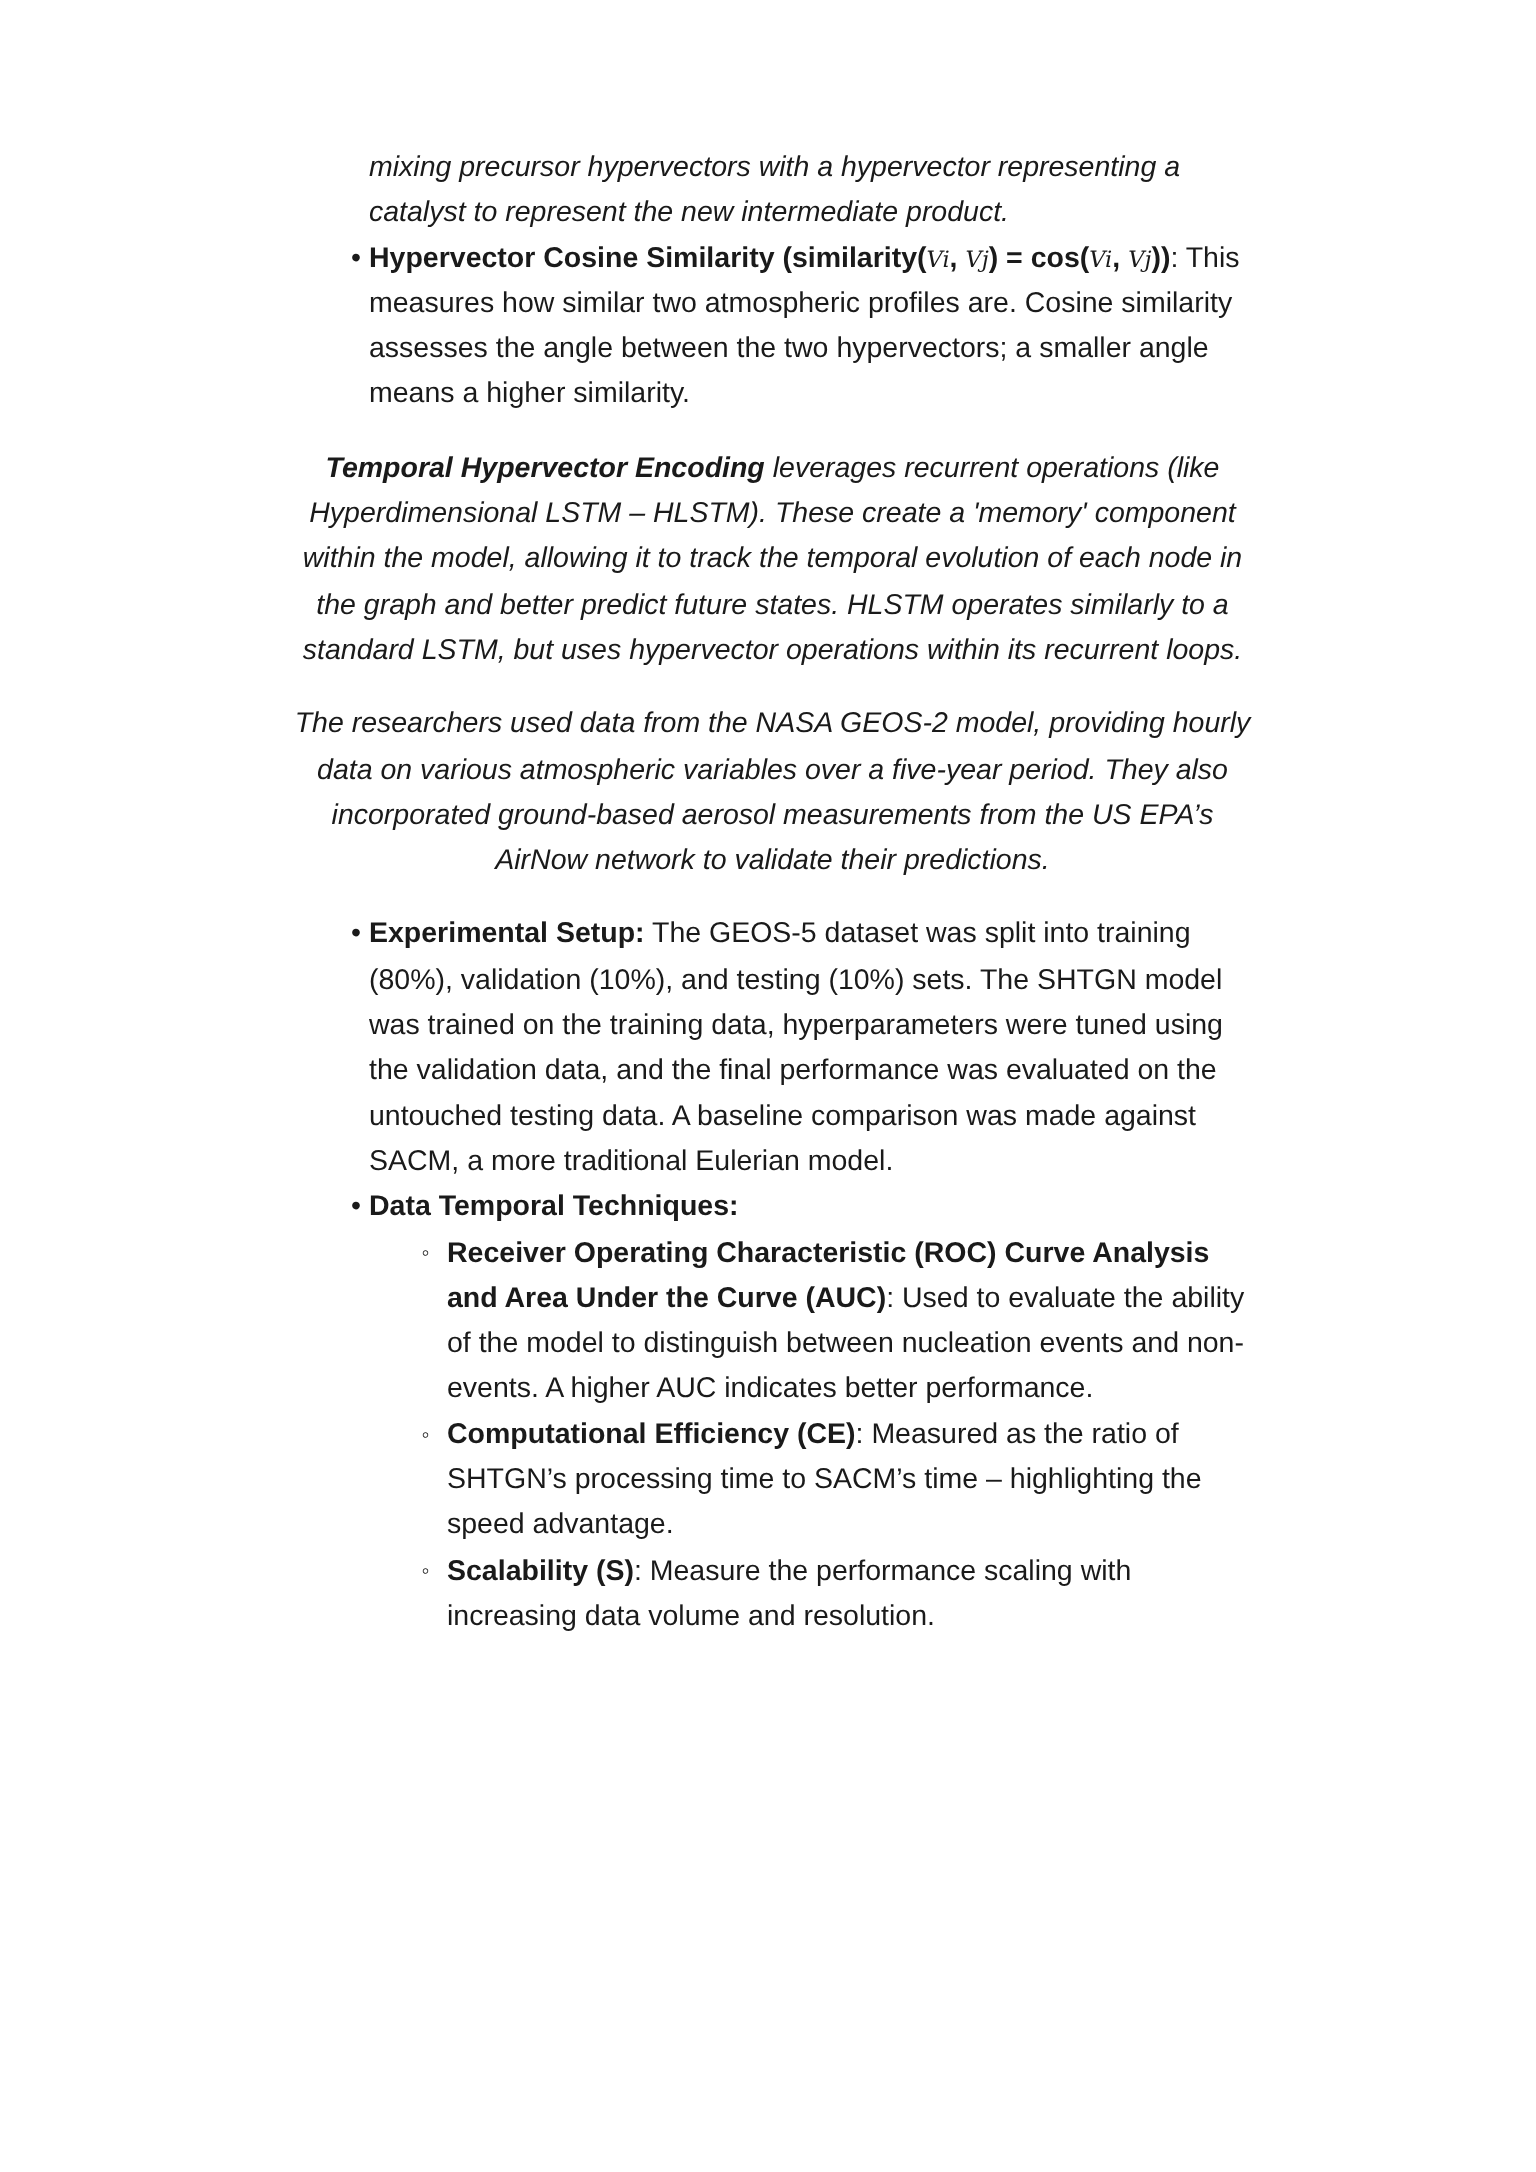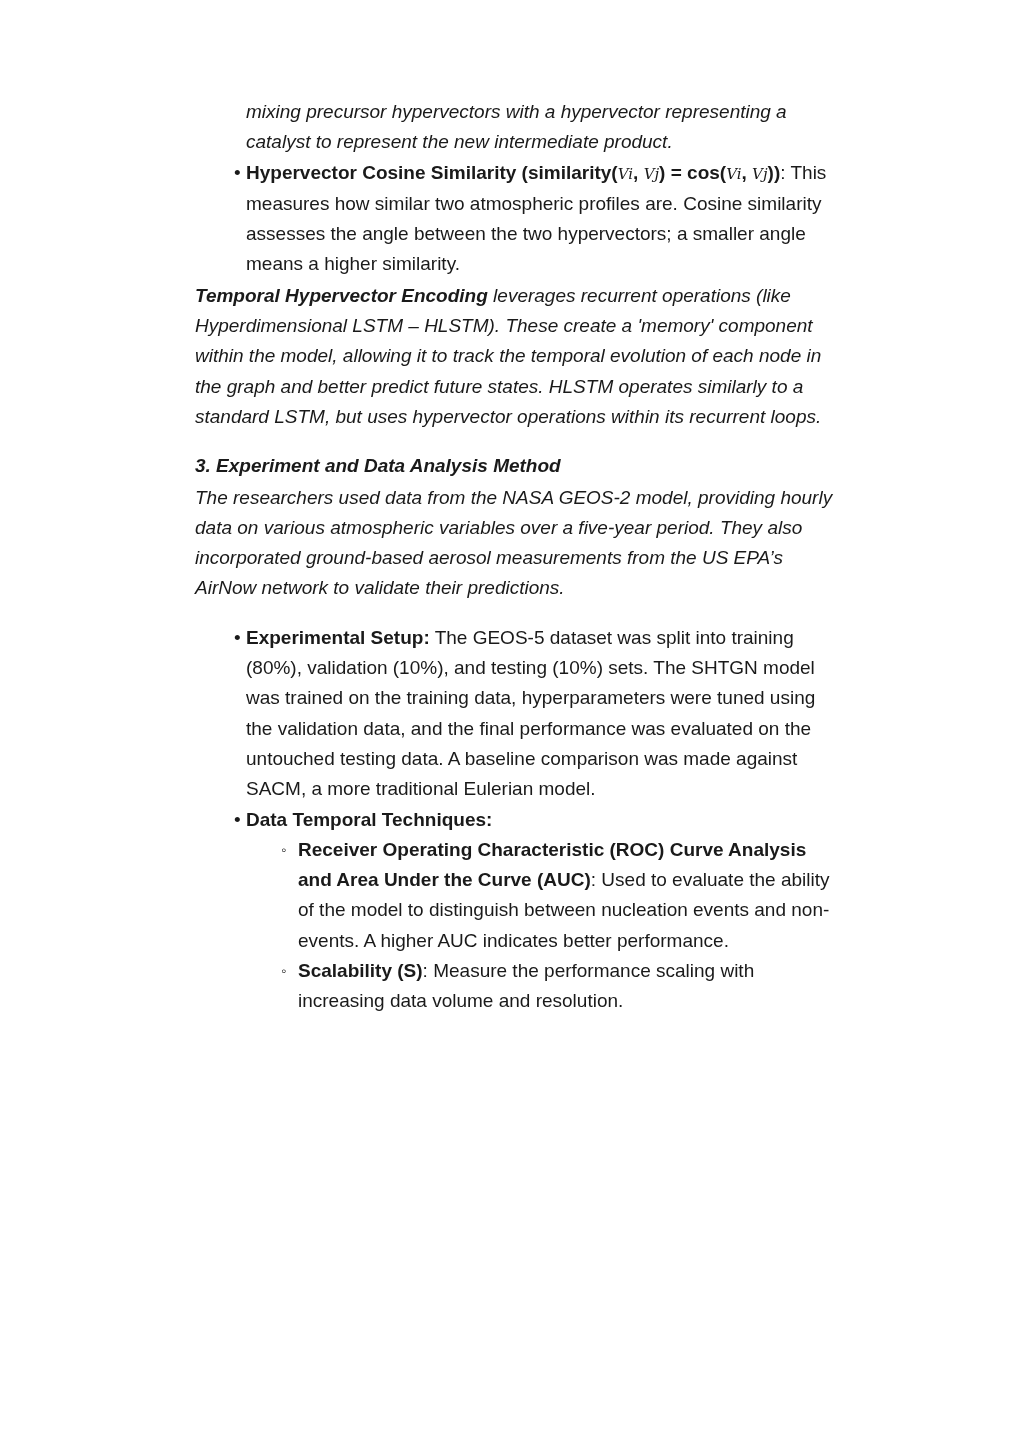--- a/index.html
+++ b/index.html
@@ -8,21 +8,21 @@
       font-family: "Liberation Sans", "DejaVu Sans", sans-serif;
       color: #1a1a1a;
       font-size: 19px;
       line-height: 30.3px;
     }
     .page { position: absolute; left: 195px; top: 97px; width: 640px; }
     p { margin: 0; font-style: italic; }
     b { font-weight: bold; }
     i.math { font-family: "DejaVu Serif", "Liberation Serif", serif; font-style: italic; font-weight: normal; font-size: 15px; }
     .cont { padding-left: 51px; }
-    .para { margin-top: 1px; }
+    .para { margin-top: 19px; text-align: center; }
     .heading { margin-top: 19px; font-weight: bold; }
     ul { list-style: none; margin: 0; padding: 0; }
     ul.l1 { margin-top: 19px; padding-left: 51px; }
     ul.l1.first { margin-top: 0; }
     ul.l1 > li { position: relative; }
     ul.l1 > li::before { content: "•"; position: absolute; left: -12px; top: 0; }
     ul.l2 { padding-left: 52px; }
     ul.l2 > li { position: relative; }
     ul.l2 > li::before { content: "◦"; position: absolute; left: -17px; top: 0; font-size: 15px; }
   </style>
@@ -32,27 +32,27 @@
 <div class="page">
 
   <p class="cont">mixing precursor hypervectors with a hypervector representing a catalyst to represent the new intermediate product.</p>
 
   <ul class="l1 first">
     <li><b><span>Hypervector Cosine Similarity (similarity(</span><i class="math">Vi</i><span>, </span><i class="math">Vj</i><span>) = cos(</span><i class="math">Vi</i><span>, </span><i class="math">Vj</i><span>))</span></b><span>:</span><span> This measures how similar two atmospheric profiles are. Cosine similarity assesses the angle between the two hypervectors; a smaller angle means a higher similarity.</span></li>
   </ul>
 
   <p class="para"><b>Temporal Hypervector Encoding</b><span> leverages recurrent operations (like Hyperdimensional LSTM – HLSTM). These create a 'memory' component within the model, allowing it to track the temporal evolution of each node in the graph and better predict future states. HLSTM operates similarly to a standard LSTM, but uses hypervector operations within its recurrent loops.</span></p>
 
-  <p class="heading">3. Experiment and Data Analysis Method</p>
 
   <p class="para">The researchers used data from the NASA GEOS-2 model, providing hourly data on various atmospheric variables over a five-year period. They also incorporated ground-based aerosol measurements from the US EPA’s AirNow network to validate their predictions.</p>
 
   <ul class="l1">
     <li><b>Experimental Setup:</b><span> The GEOS-5 dataset was split into training (80%), validation (10%), and testing (10%) sets. The SHTGN model was trained on the training data, hyperparameters were tuned using the validation data, and the final performance was evaluated on the untouched testing data. A baseline comparison was made against SACM, a more traditional Eulerian model.</span></li>
     <li><b>Data Temporal Techniques:</b>
       <ul class="l2">
         <li><b>Receiver Operating Characteristic (ROC) Curve Analysis and Area Under the Curve (AUC)</b><span>: Used to evaluate the ability of the model to distinguish between nucleation events and non-events. A higher AUC indicates better performance.</span></li>
+        <li><b>Computational Efficiency (CE)</b><span>: Measured as the ratio of SHTGN’s processing time to SACM’s time – highlighting the speed advantage.</span></li>
         <li><b>Scalability (S)</b><span>: Measure the performance scaling with increasing data volume and resolution.</span></li>
       </ul>
     </li>
   </ul>
 
 </div>
 
 </body></html>

